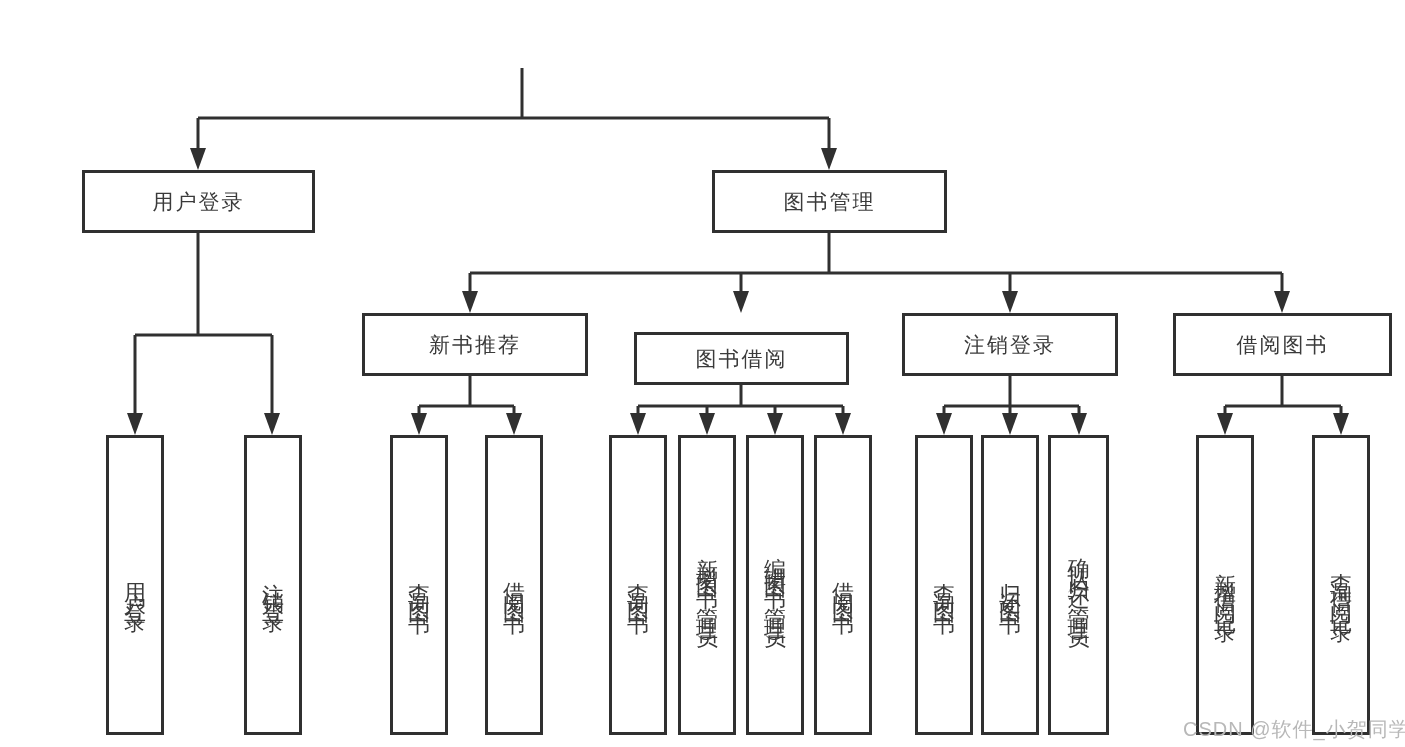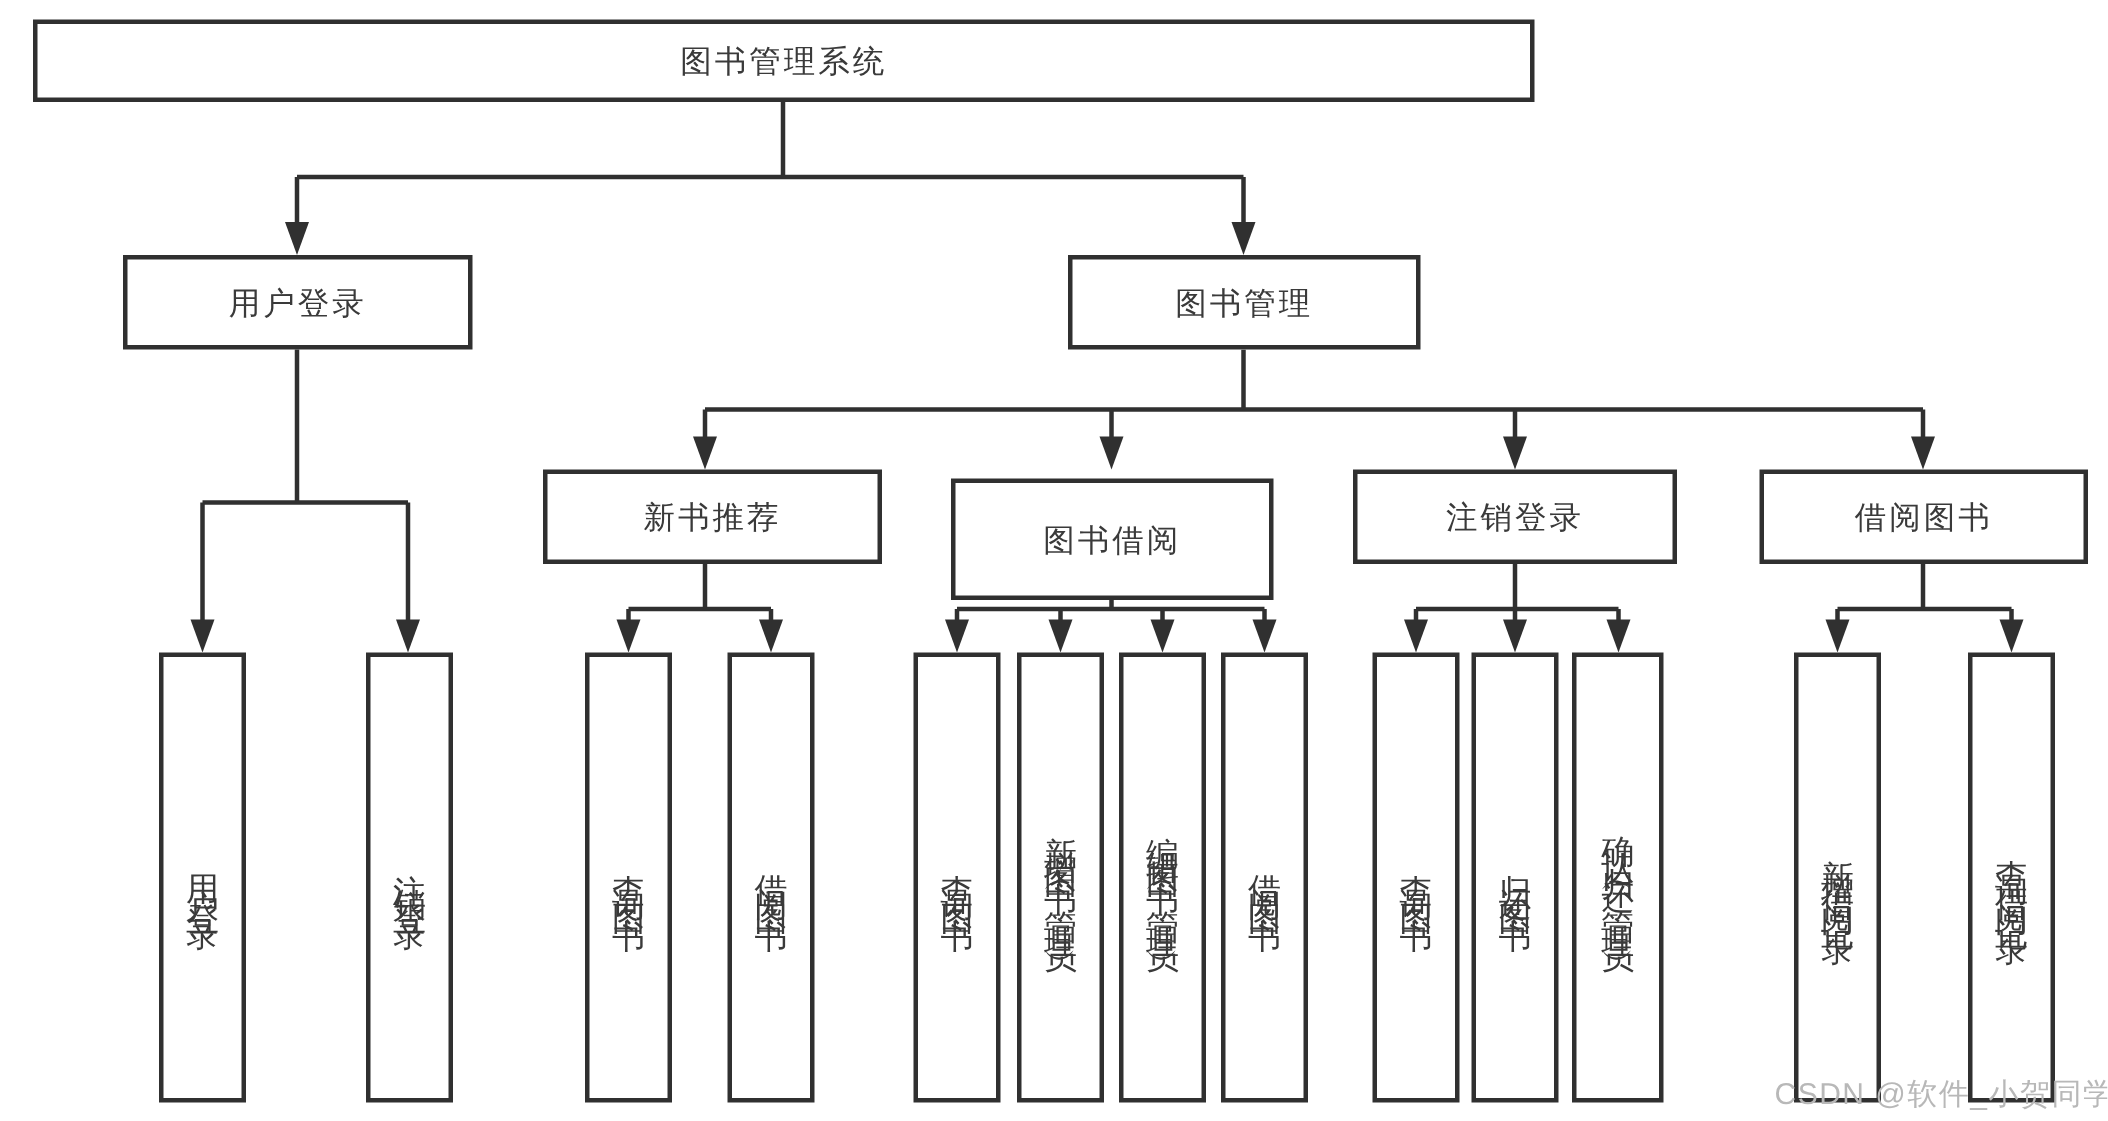--- a/index.html
+++ b/index.html
@@ -76,35 +76,32 @@
       <polygon points="767,413 783,413 775,435"></polygon>
       <polygon points="835,413 851,413 843,435"></polygon>
       <polygon points="936,413 952,413 944,435"></polygon>
       <polygon points="1002,413 1018,413 1010,435"></polygon>
       <polygon points="1071,413 1087,413 1079,435"></polygon>
       <polygon points="1217,413 1233,413 1225,435"></polygon>
       <polygon points="1333,413 1349,413 1341,435"></polygon>
     </g>
   </svg>
 
-  <div class="node h" style="left:22px;top:13px;width:1001px;height:55px">
-    <span>图书管理系统</span>
-  </div>
 
   <div class="node h" style="left:82px;top:170px;width:233px;height:63px">
     <span>用户登录</span>
   </div>
   <div class="node h" style="left:712px;top:170px;width:235px;height:63px">
     <span>图书管理</span>
   </div>
 
   <div class="node h" style="left:362px;top:313px;width:226px;height:63px">
     <span>新书推荐</span>
   </div>
-  <div class="node h" style="left:634px;top:319px;width:215px;height:81px">
+  <div class="node h" style="left:634px;top:332px;width:215px;height:53px">
     <span>图书借阅</span>
   </div>
   <div class="node h" style="left:902px;top:313px;width:216px;height:63px">
     <span>注销登录</span>
   </div>
   <div class="node h" style="left:1173px;top:313px;width:219px;height:63px">
     <span>借阅图书</span>
   </div>
 
   <div class="node v" style="left:106px;top:435px;width:58px;height:300px">

